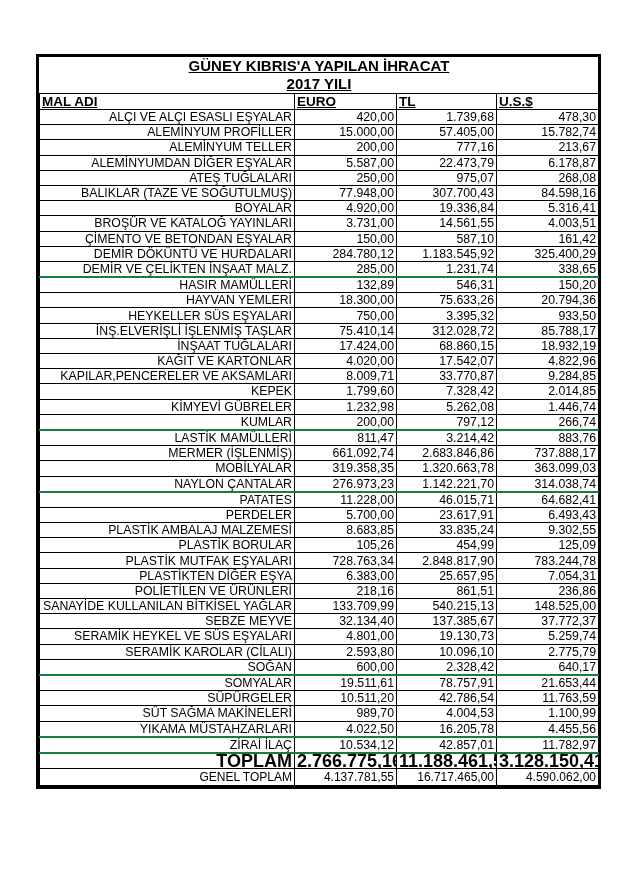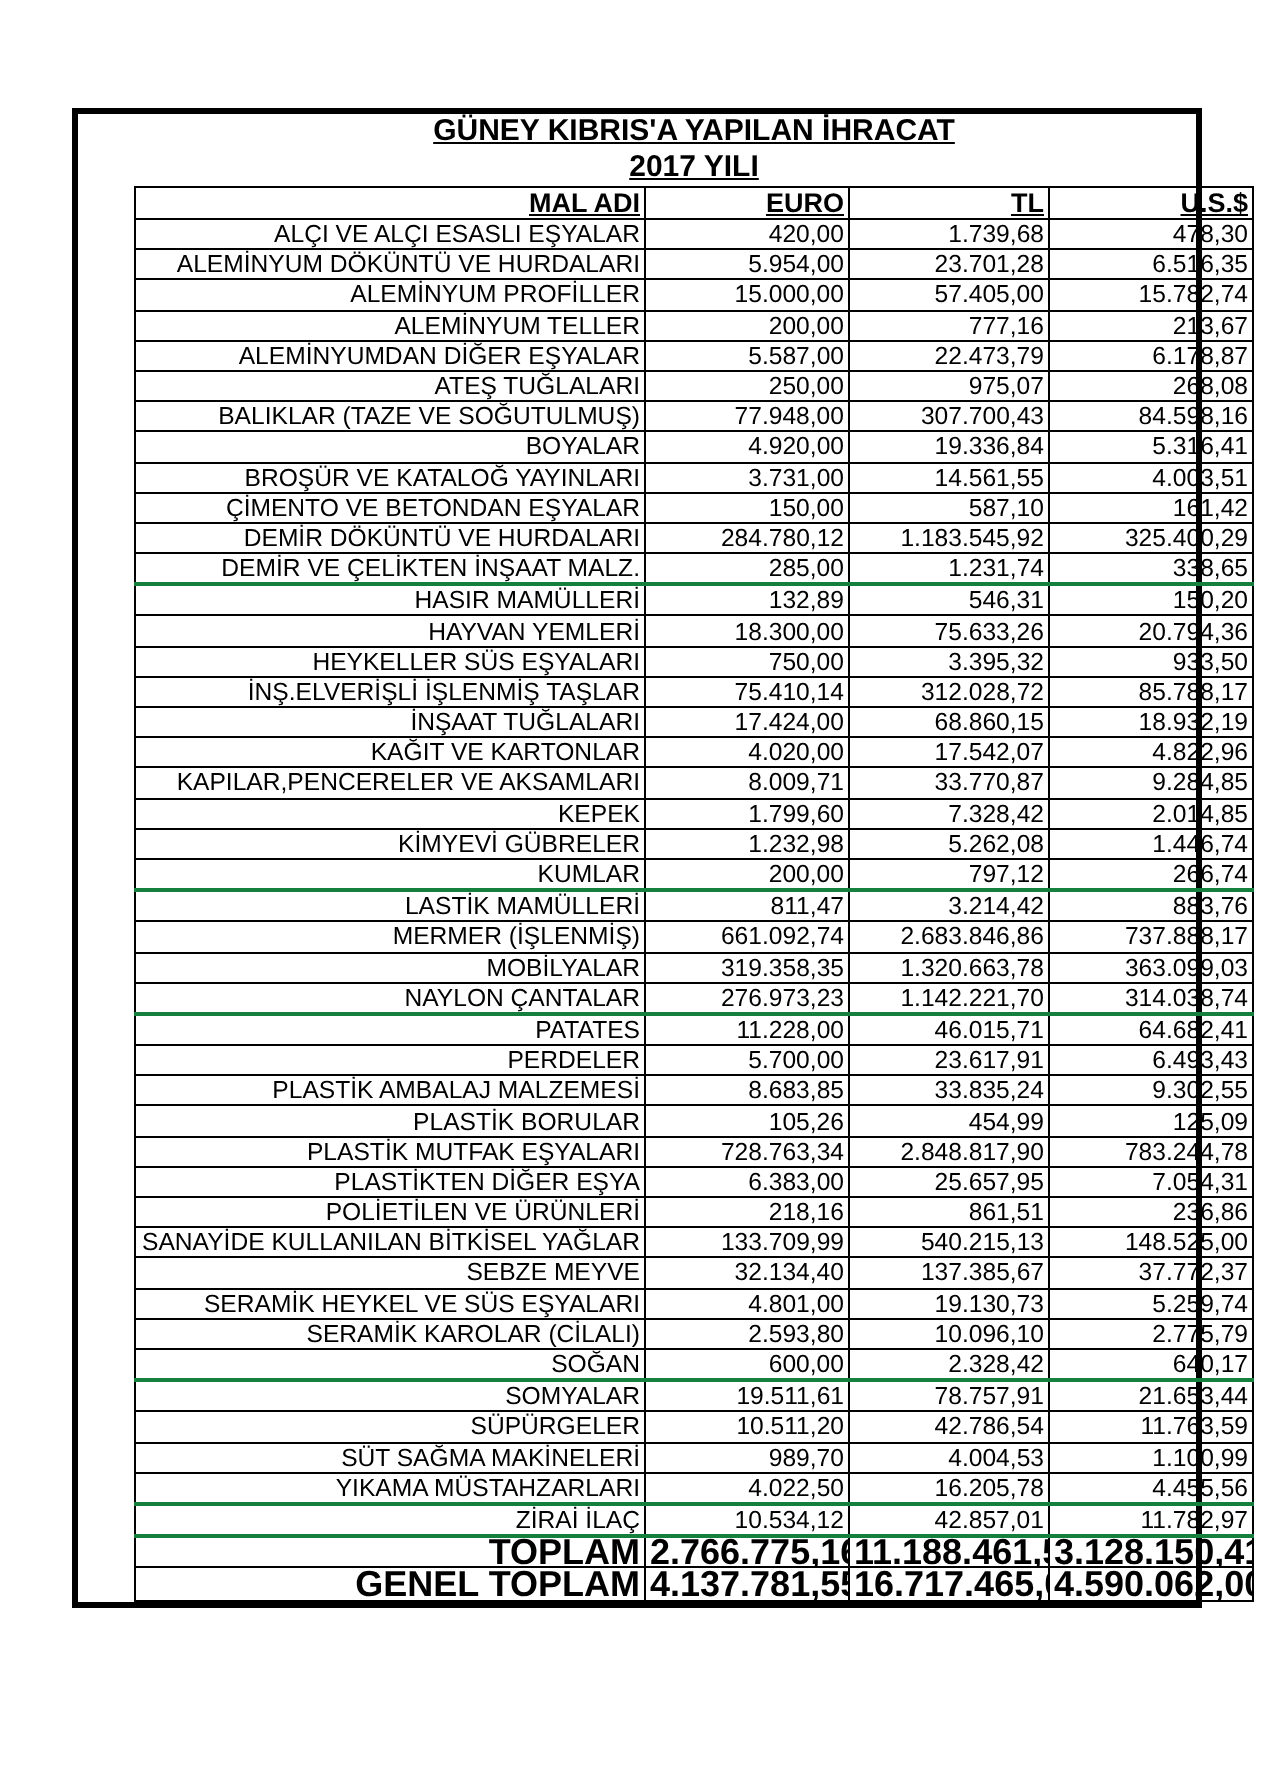--- a/index.html
+++ b/index.html
@@ -1,34 +1,34 @@
 <!DOCTYPE html>
 <html><head>
 <meta charset="utf-8">
 <style>
   html, body { margin:0; padding:0; background:#ffffff; }
   body { width:636px; height:891px; position:relative; overflow:hidden;
          font-family:"Liberation Sans", sans-serif; color:#000; }
   .sheet { position:absolute; left:36px; top:54px; width:565px;
-           box-sizing:border-box; border:3px solid #000;padding-left:28px; }
+           box-sizing:border-box; border:3px solid #000; }
   table { border-collapse:collapse; width:100%; table-layout:fixed; }
   td { border:1px solid #000; padding:0 2px; height:14.2px; line-height:14px;
        font-size:12.3px; white-space:nowrap; overflow:hidden; }
   td.num { text-align:right; }
   td.name { text-align:right; }
   tr.title td { border:none; text-align:center; font-weight:bold; font-size:15px;
                 height:18px; line-height:18px; }
   tr.title td span { text-decoration:underline; }
   tr.title.first td { padding-top:0; }
   tr.year td { border-left:none; border-right:none; border-top:none; }
-  tr.head td { text-align:right; font-weight:bold; font-size:13.5px; height:15px; line-height:15px; }
+  tr.head td { text-align:left; font-weight:bold; font-size:13.5px; height:15px; line-height:15px; }
   tr.head td span { text-decoration:underline; }
   tr.thick td { border-top:2px solid #15803d; }
   tr.total td { font-weight:bold; font-size:18px; }
-  tr.grand td { font-weight:bold; font-size:18px; height:16px; line-height:16px; }
+  tr.grand td { font-weight:normal; font-size:12px; height:16px; line-height:16px; }
   col.c1 { width:255px; } col.c2 { width:102px; } col.c3 { width:100px; } col.c4 { width:102px; }
 </style>
 </head>
 <body>
 
 <div class="sheet">
   <table>
     <colgroup>
         <col class="c1">
         <col class="c2">
@@ -48,26 +48,20 @@
         <td><span>TL</span></td>
         <td><span>U.S.$</span></td>
       </tr>
     <tr>
           <td class="name">ALÇI VE ALÇI ESASLI EŞYALAR</td>
           <td class="num">420,00</td>
           <td class="num">1.739,68</td>
           <td class="num">478,30</td>
         </tr>
         <tr>
-          <td class="name">ALEMİNYUM DÖKÜNTÜ VE HURDALARI</td>
-          <td class="num">5.954,00</td>
-          <td class="num">23.701,28</td>
-          <td class="num">6.516,35</td>
-        </tr>
-        <tr>
           <td class="name">ALEMİNYUM PROFİLLER</td>
           <td class="num">15.000,00</td>
           <td class="num">57.405,00</td>
           <td class="num">15.782,74</td>
         </tr>
         <tr>
           <td class="name">ALEMİNYUM TELLER</td>
           <td class="num">200,00</td>
           <td class="num">777,16</td>
           <td class="num">213,67</td>

